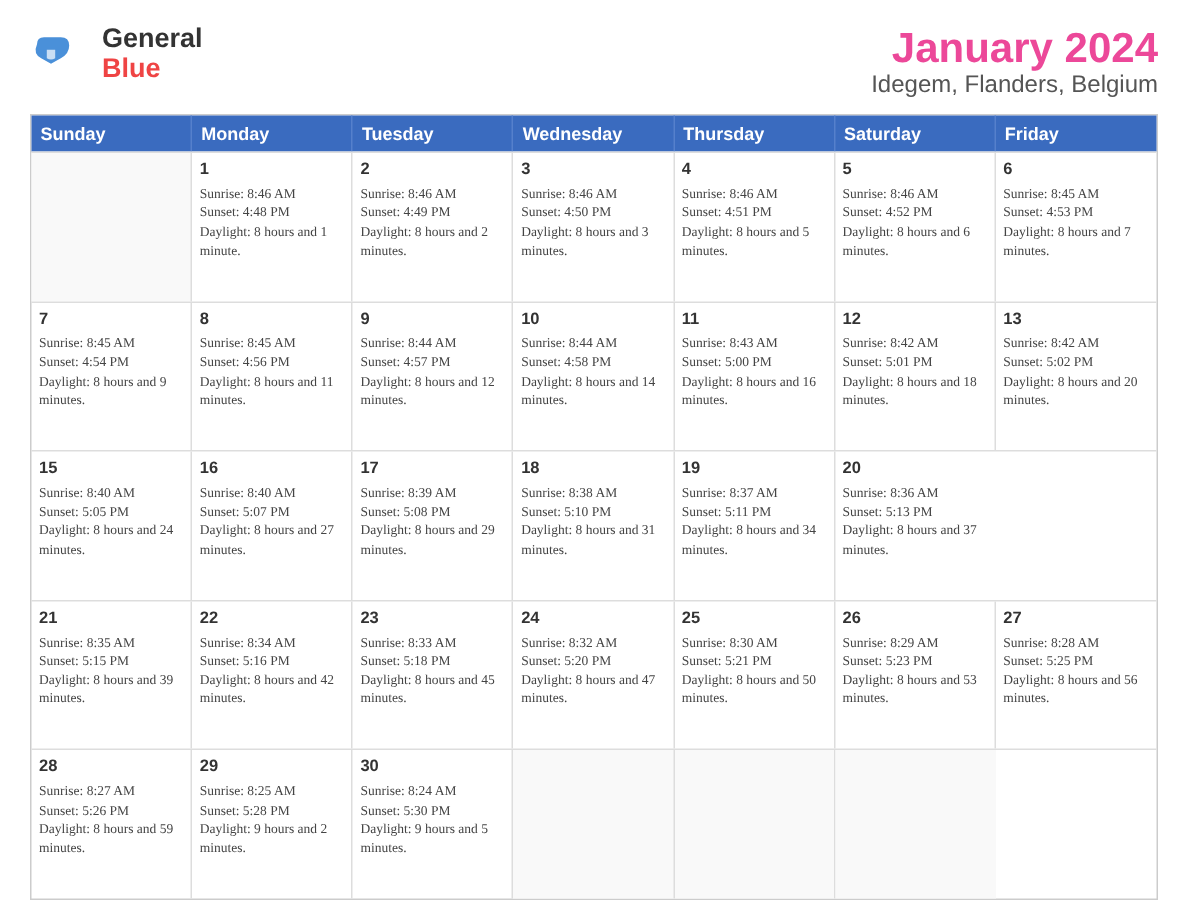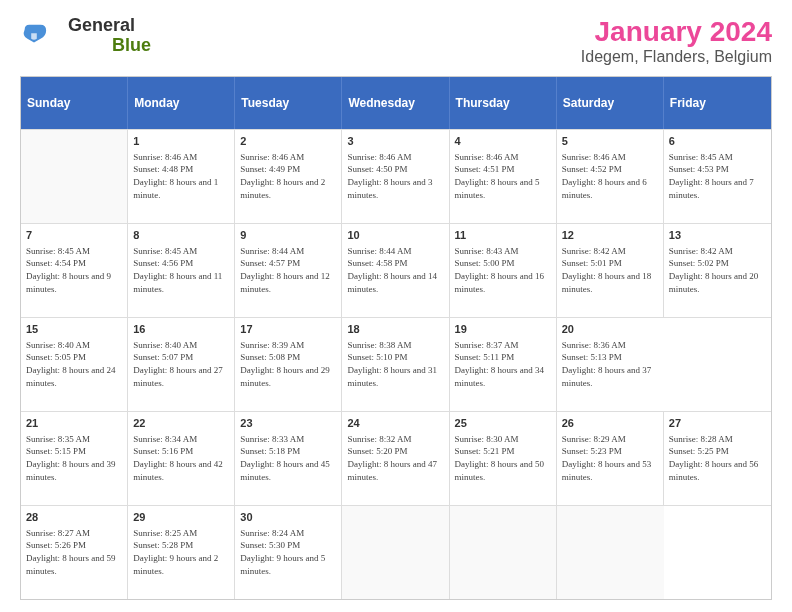--- a/index.html
+++ b/index.html
@@ -28,22 +28,21 @@
       align-items: center;
       gap: 20px;
     }
     .logo-text {
       font-size: 18px;
       font-weight: bold;
       color: #333;
       line-height: 1.1;
     }
     .logo-text span {
-      color: #4d7c0f;
-      margin-left: 44px;
+      color: #ef4444;
     }
     .logo-icon {
       width: 28px;
       height: 28px;
     }
     .title-block {
       text-align: right;
     }
     .main-title {
       font-size: 28px;
@@ -62,21 +61,21 @@
     }
     .cal-header {
       display: grid;
       grid-template-columns: repeat(7, 1fr);
       background-color: #3a6bbf;
     }
     .cal-header-cell {
       color: #fff;
       font-size: 12px;
       font-weight: bold;
-      padding: 19px 6px;
+      padding: 5px 6px;
       text-align: left;
       border-right: 1px solid #5580cc;
     }
     .cal-header-cell:last-child { border-right: none; }
     .cal-body {
       flex: 1;
       display: flex;
       flex-direction: column;
     }
     .cal-row {

